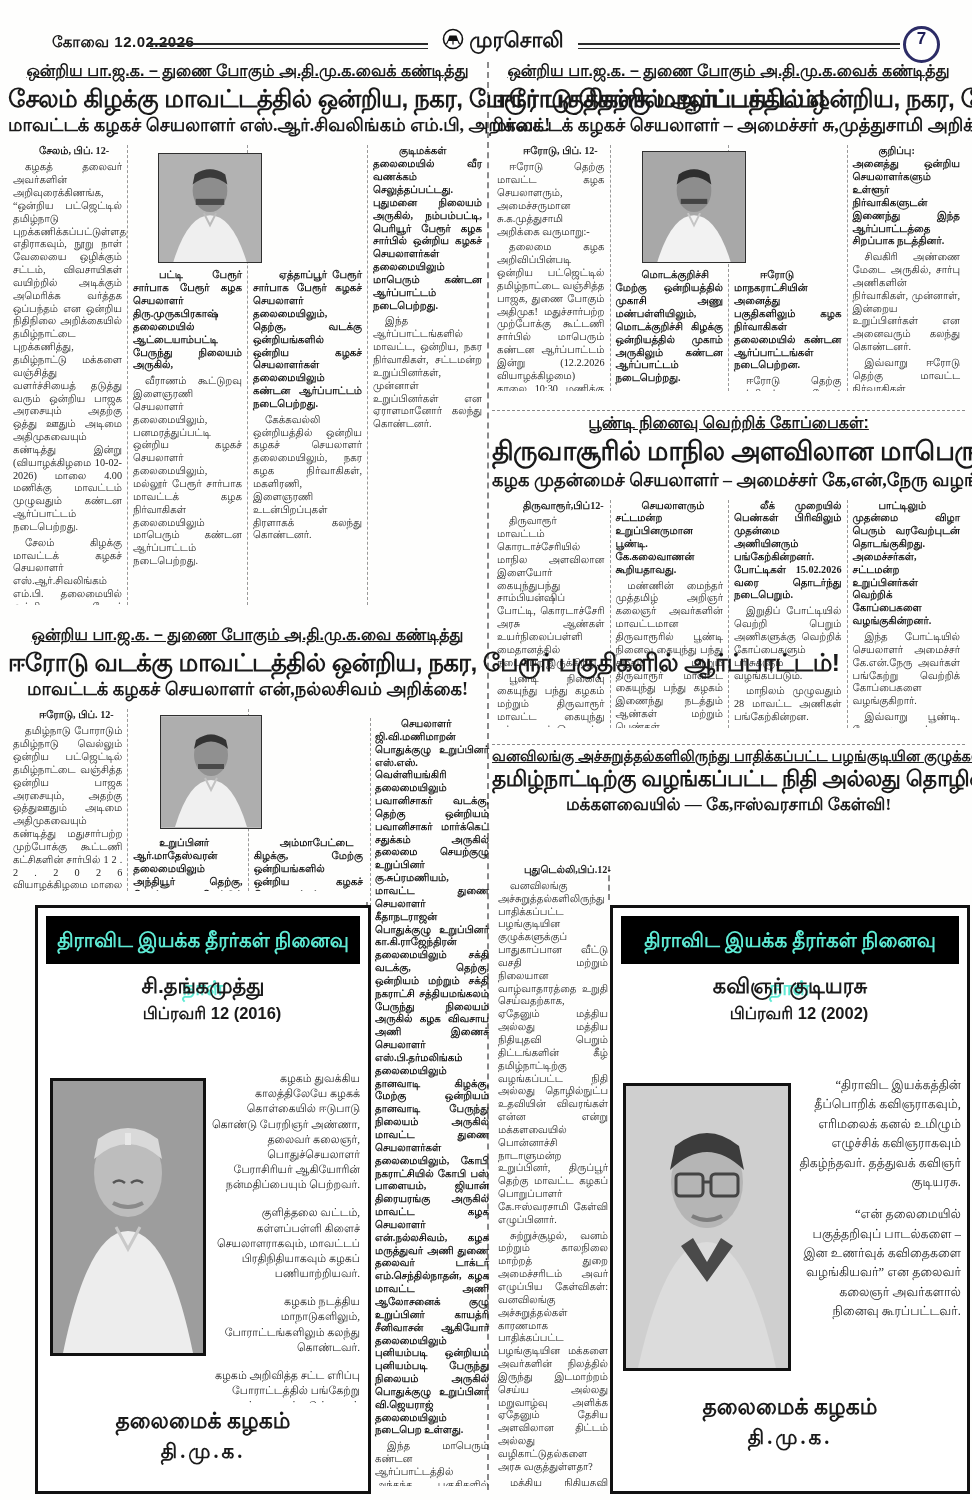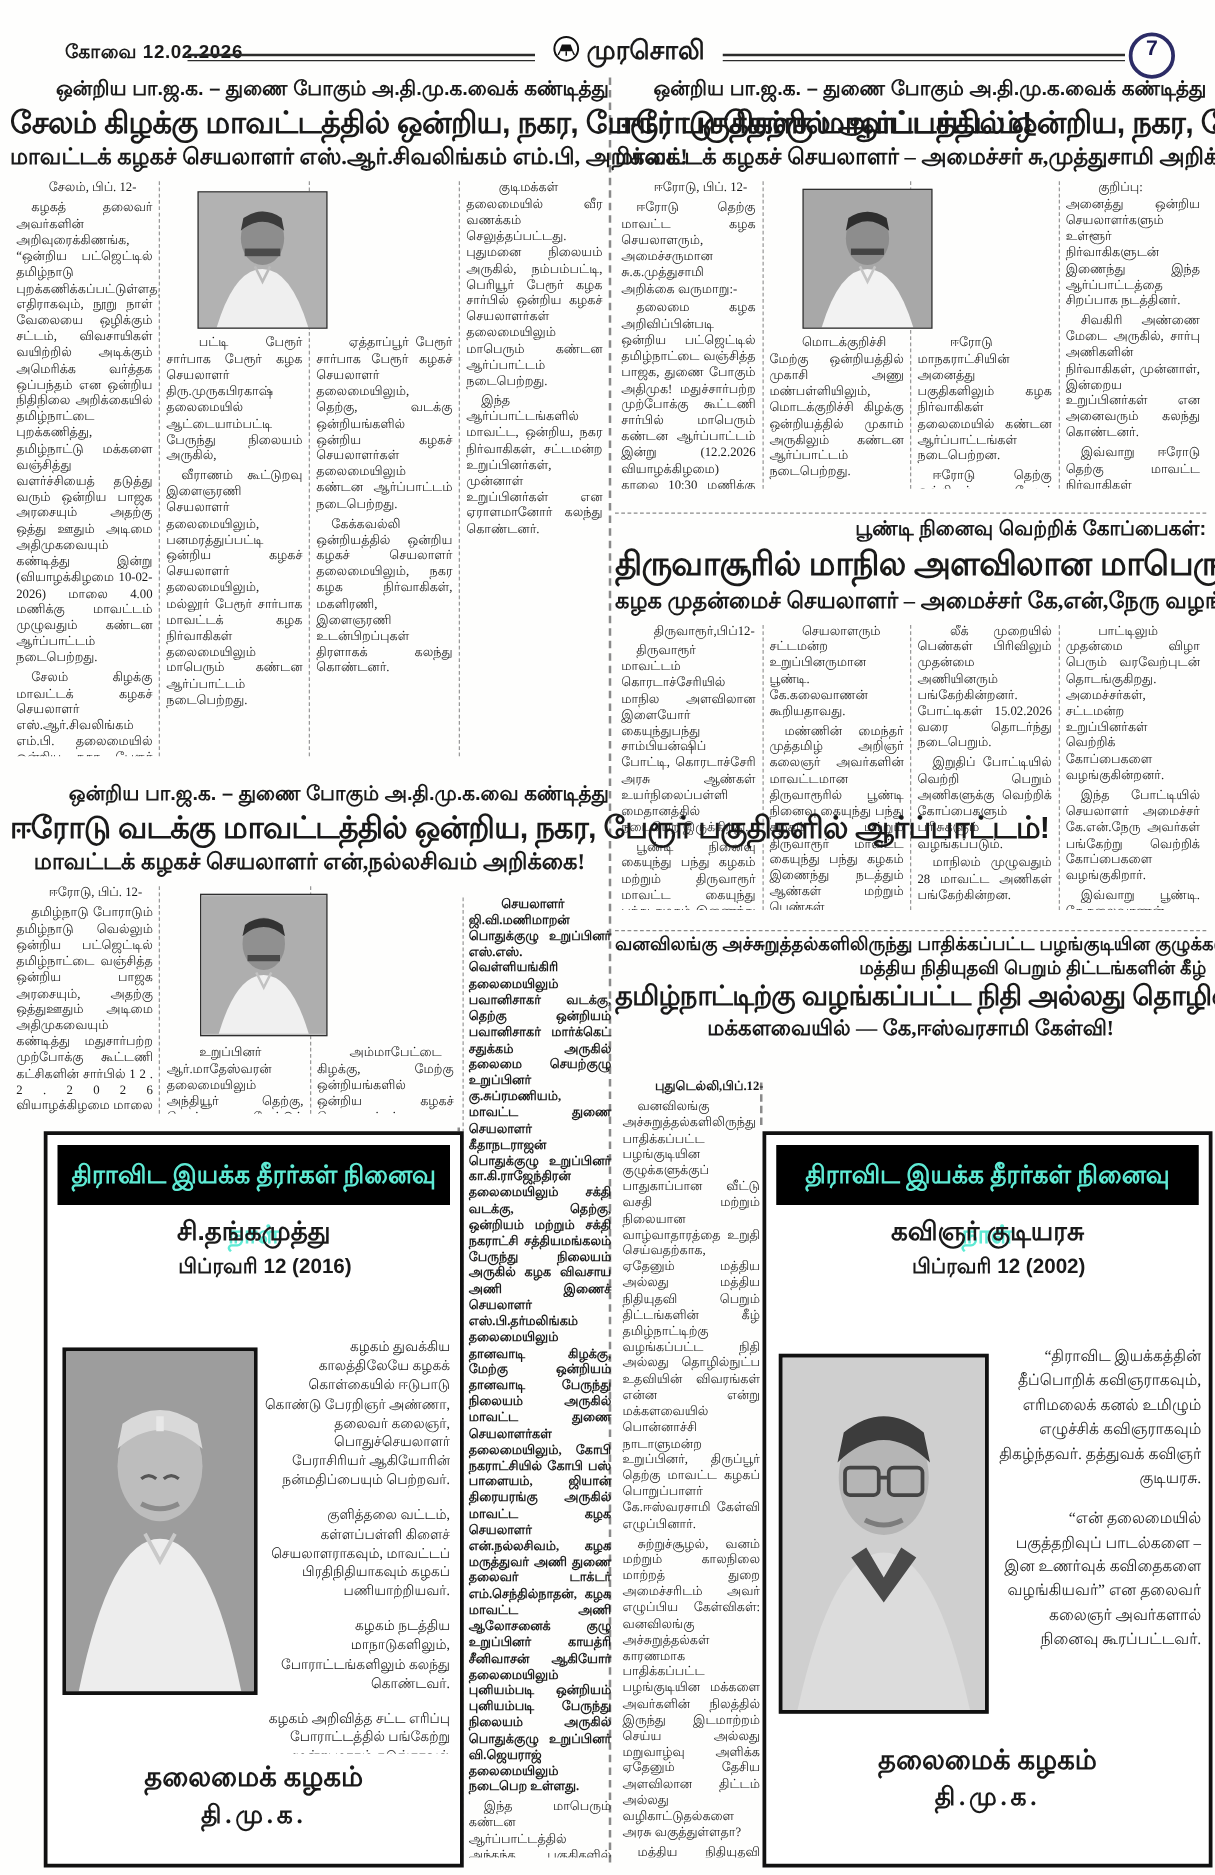--- a/index.html
+++ b/index.html
@@ -12,33 +12,33 @@
   .r2{left:578px;width:322px}
   .hdr-logo{position:absolute;left:428px;top:28px;width:150px;display:flex;justify-content:center;gap:5px;background:#fefefd}
   .hdr-logo .mast{font:bold 21px "Liberation Serif",serif}
   .hdr-page{position:absolute;left:903px;top:26px;width:31px;height:31px;border:3px solid #2c2c66;border-radius:50%;
             text-align:center;line-height:31px;font:bold 17px "Liberation Sans",sans-serif;color:#1c1c55;background:#fefefd}
   
   .vdash{position:absolute;border-left:2px dashed #8a8a8a}
   .hdash{position:absolute;border-top:1px dashed #8a8a8a;height:0}
   
   .art{position:absolute}
-  .kicker{font:bold 16px "Liberation Sans",sans-serif;text-align:right;margin:0 0 4px;white-space:nowrap}
+  .kicker{font:bold 16px "Liberation Sans",sans-serif;text-align:center;text-decoration:underline;margin:0 0 4px;white-space:nowrap}
   .kicker.sm{font-size:14.5px;margin:0 0 2px}
   .hl{font-family:"Liberation Sans",sans-serif;font-weight:900;text-align:center;line-height:1.04;margin:0;letter-spacing:-.6px;white-space:nowrap}
   .hl.h25{font-size:24.5px}
   .hl.h27{font-size:26.5px}
   .hl.h22{font-size:22px}
   .sub{font:bold 18px "Liberation Serif",serif;text-align:center;margin:4px 0 0;white-space:nowrap}
   .sub.s17{font-size:17px}
   .cols{display:flex;margin-top:7px;position:relative}
   .col{flex:1 1 0;padding:0 5px;font-size:10.2px;line-height:1.26;text-align:justify;overflow:hidden}
   .col+.col{border-left:1px dashed #999}
   .col p{margin:0 0 3px;text-indent:12px}
-  .col p:first-child{text-indent:26px;font-weight:normal}
+  .col p:first-child{text-indent:26px;font-weight:bold}
   .narrowcol{position:absolute;font-size:10.2px;line-height:1.26;text-align:justify;overflow:hidden;padding:0 4px}
   .narrowcol p{margin:0 0 3px;text-indent:12px}
   .narrowcol p:first-child{text-indent:26px;font-weight:bold}
   .padphoto{padding-top:124px}
   
   .photo{position:absolute;border:1px solid #2f2f2f;background:#bdbdbd;overflow:hidden}
   .photo svg{display:block;width:100%;height:100%}
   
   .mem{position:absolute;border:3px solid #111;background:#fff}
   .mem-title{position:absolute;left:8px;right:8px;top:8px;height:48px;background:#000;color:#5eead4;
@@ -206,21 +206,20 @@
     </div>
   </div>
 
   <div class="narrowcol" style="left:370px;top:718px;width:114px;height:768px;border-left:1px dashed #999">
       <p>செயலாளர் ஜி.வி.மணிமாறன் பொதுக்குழு உறுப்பினர் எஸ்.எஸ். வெள்ளியங்கிரி தலைமையிலும் பவானிசாகர் வடக்கு, தெற்கு ஒன்றியம் பவானிசாகர் மார்க்கெட் சதுக்கம் அருகில் தலைமை செயற்குழு உறுப்பினர் கு.சுப்ரமணியம், மாவட்ட துணை செயலாளர் கீதாநடராஜன் பொதுக்குழு உறுப்பினர் கா.கி.ராஜேந்திரன் தலைமையிலும் சக்தி வடக்கு, தெற்கு, ஒன்றியம் மற்றும் சக்தி நகராட்சி சத்தியமங்கலம் பேருந்து நிலையம் அருகில் கழக விவசாய அணி இணைச் செயலாளர் எஸ்.பி.தர்மலிங்கம் தலைமையிலும் தானவாடி கிழக்கு, மேற்கு ஒன்றியம் தானவாடி பேருந்து நிலையம் அருகில் மாவட்ட துணை செயலாளர்கள் தலைமையிலும், கோபி நகராட்சியில் கோபி பஸ் பாளையம், ஜியான் திரையரங்கு அருகில் மாவட்ட கழக செயலாளர் என்.நல்லசிவம், கழக மருத்துவர் அணி துணை தலைவர் டாக்டர் எம்.செந்தில்நாதன், கழக மாவட்ட அணி ஆலோசனைக் குழு உறுப்பினர் காயத்ரி சீனிவாசன் ஆகியோர் தலைமையிலும் புனியம்படி ஒன்றியம் புனியம்படி பேருந்து நிலையம் அருகில் பொதுக்குழு உறுப்பினர் வி.ஜெயராஜ் தலைமையிலும் நடைபெற உள்ளது.</p>
       <p>இந்த மாபெரும் கண்டன ஆர்ப்பாட்டத்தில் அந்தந்த பகுதிகளில் உள்ள மாநில, மாவட்ட நிர்வாகிகள், ஒன்றிய, நகர, பேரூர் கழக செயலாளர்கள், வட்டம், கிளைக் கழக நிர்வாகிகள், அனைத்து சார்பு அணிகளின் நிர்வாகிகள், உள்ளாட்சி பிரதிநிதிகள், சிறப்பு அழைப்பாளர்கள், இந்தியா கூட்டணி கட்சி நிர்வாகிகள், கழகத் தோழர்கள் அனைவரும் கலந்து கொண்டு சிறப்பிக்குமாறு அன்புடன் கேட்டுக்கொள்கிறேன்.</p>
     </div>
 
   <div class="art" style="left:492px;top:748px;width:473px">
     <p class="kicker sm">வனவிலங்கு அச்சுறுத்தல்களிலிருந்து பாதிக்கப்பட்ட பழங்குடியின குழுக்களுக்கு</p>
-    <p class="kicker sm">மத்திய நிதியுதவி பெறும் திட்டங்களின் கீழ்</p>
     <h1 class="hl h22">தமிழ்நாட்டிற்கு வழங்கப்பட்ட நிதி அல்லது தொழில்நுட்ப உதவியின் விவரங்கள் என்ன?</h1>
     <p class="sub s17">மக்களவையில் — கே,ஈஸ்வரசாமி கேள்வி!</p>
   </div>
   <div class="narrowcol" style="left:494px;top:864px;width:110px;height:622px">
       <p>புதுடெல்லி,பிப்.12-</p>
       <p>வனவிலங்கு அச்சுறுத்தல்களிலிருந்து பாதிக்கப்பட்ட பழங்குடியின குழுக்களுக்குப் பாதுகாப்பான வீட்டு வசதி மற்றும் நிலையான வாழ்வாதாரத்தை உறுதி செய்வதற்காக, ஏதேனும் மத்திய அல்லது மத்திய நிதியுதவி பெறும் திட்டங்களின் கீழ் தமிழ்நாட்டிற்கு வழங்கப்பட்ட நிதி அல்லது தொழில்நுட்ப உதவியின் விவரங்கள் என்ன என்று மக்களவையில் பொன்னாச்சி நாடாளுமன்ற உறுப்பினர், திருப்பூர் தெற்கு மாவட்ட கழகப் பொறுப்பாளர் கே.ஈஸ்வரசாமி கேள்வி எழுப்பினார்.</p>
       <p>சுற்றுச்சூழல், வனம் மற்றும் காலநிலை மாற்றத் துறை அமைச்சரிடம் அவர் எழுப்பிய கேள்விகள்: வனவிலங்கு அச்சுறுத்தல்கள் காரணமாக பாதிக்கப்பட்ட பழங்குடியின மக்களை அவர்களின் நிலத்தில் இருந்து இடமாற்றம் செய்ய அல்லது மறுவாழ்வு அளிக்க ஏதேனும் தேசிய அளவிலான திட்டம் அல்லது வழிகாட்டுதல்களை அரசு வகுத்துள்ளதா?</p>
       <p>மத்திய நிதியுதவி பெறும் திட்டங்களின் கீழ் தமிழ்நாட்டிற்கு வழங்கப்பட்ட நிதி மற்றும் தொழில்நுட்ப உதவி குறித்த விவரங்களை வெளியிட வேண்டும் என்றும் அவர் வலியுறுத்தினார்.</p>
     </div>
 

